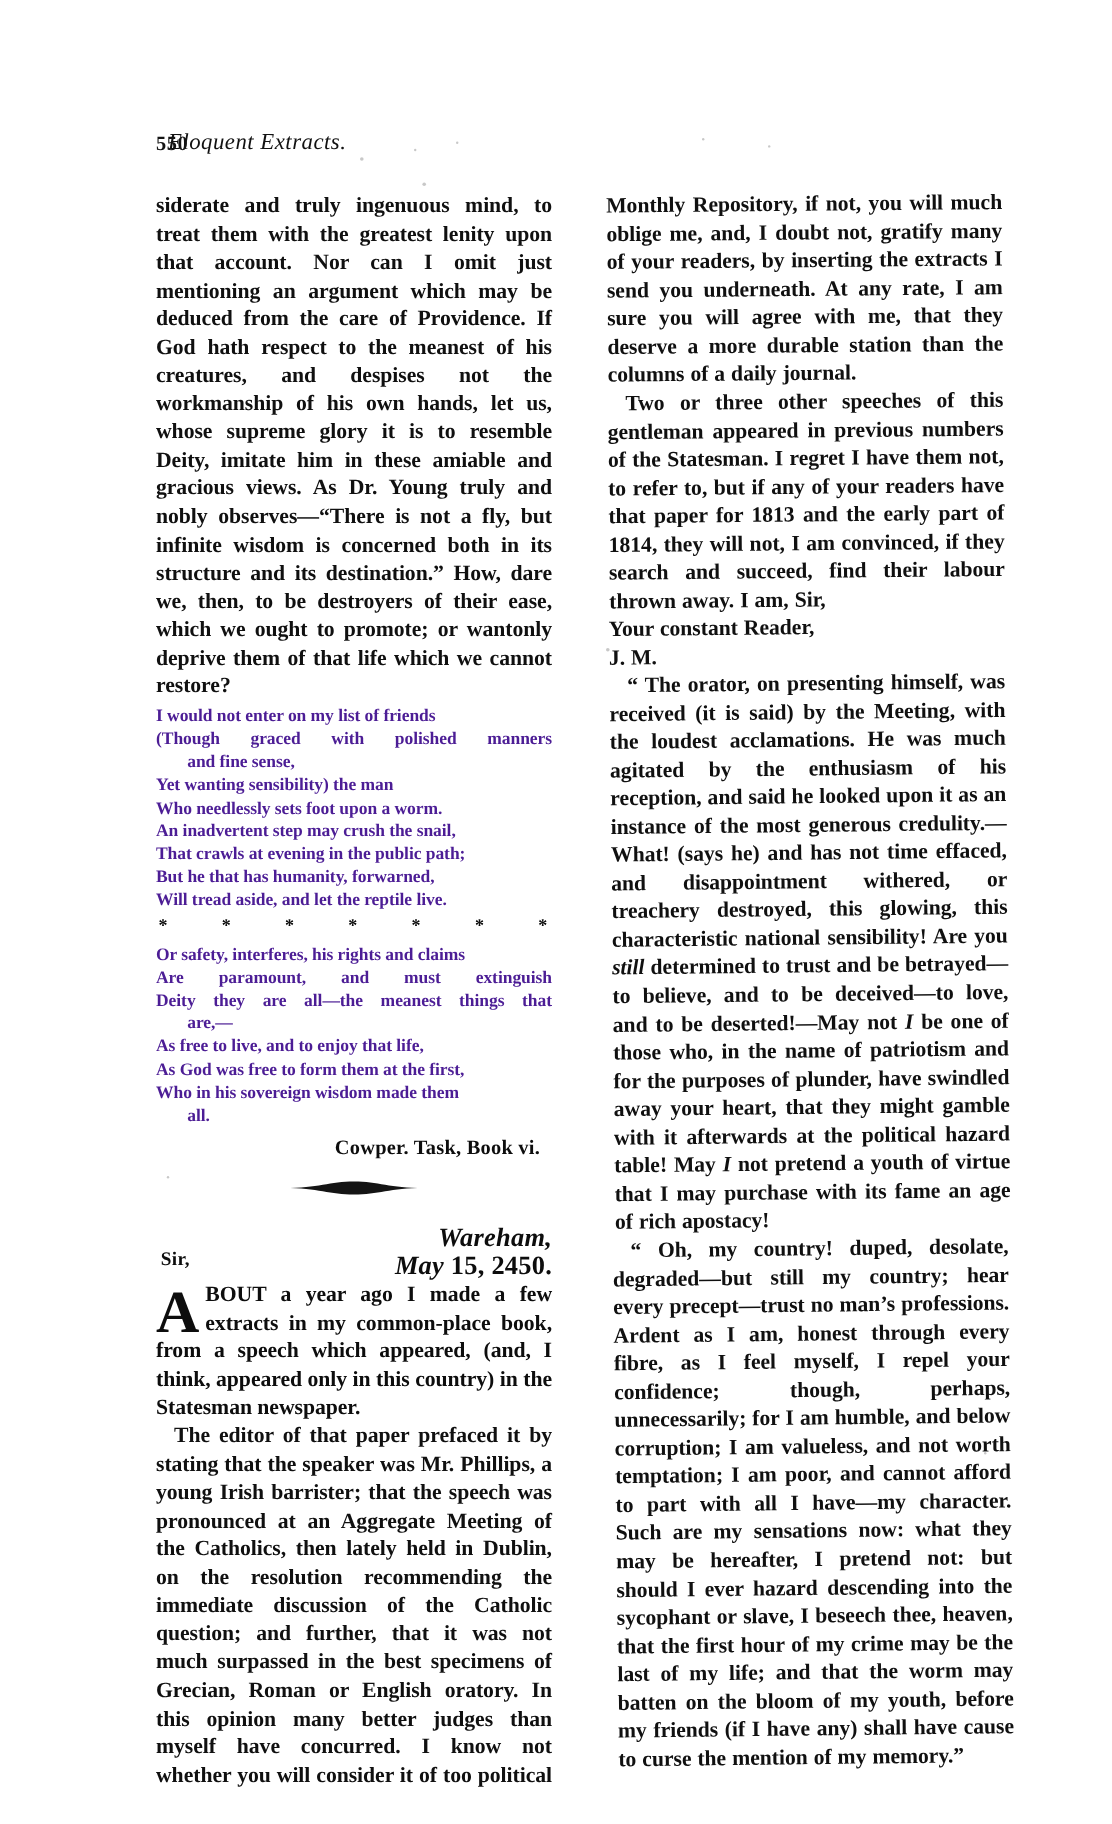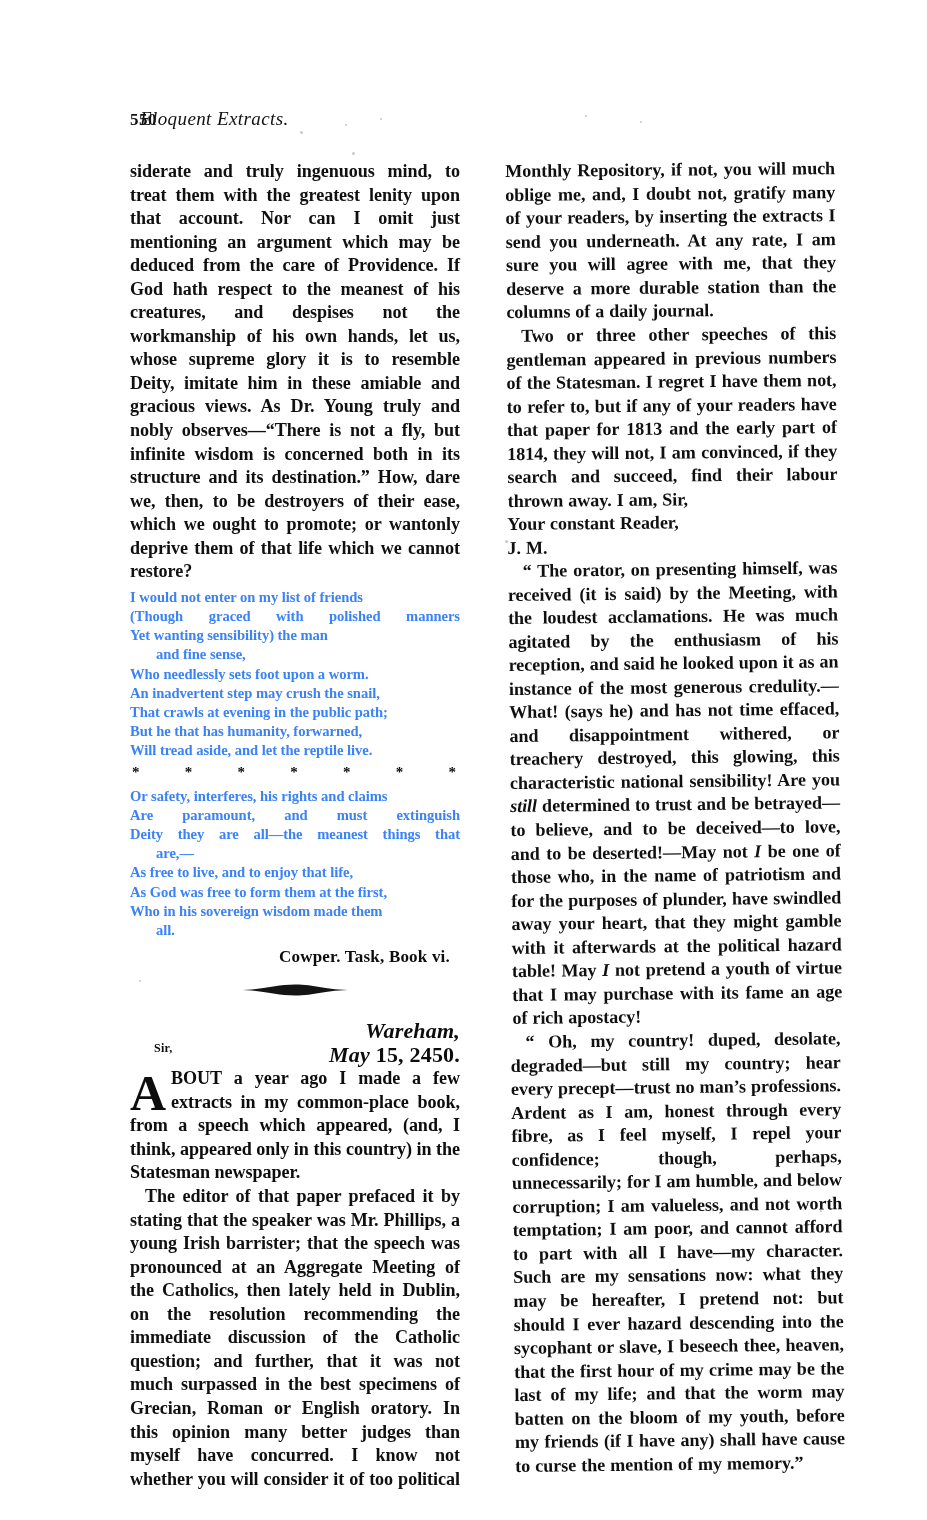--- a/index.html
+++ b/index.html
@@ -81,21 +81,21 @@
     color: #101010;
   }
   .prose p.indent { text-indent: 15px; }
 
   
   .verse {
     margin-top: 4px;
     font-size: 14.6px;
     line-height: 19.2px;
     font-weight: 700;
-    color: #3b82f6;
+    color: #4c1d95;
     letter-spacing: -0.05px;
   }
   .verse .vline { white-space: nowrap; }
   .verse .vline.just {
     white-space: normal;
     text-align: justify;
     text-align-last: justify;
   }
   .verse .vline.hang { padding-left: 26px; }
 
@@ -140,23 +140,23 @@
   }
   .letter-head .dateline { font-style: italic; }
   .letter-head .dateline .roman { font-style: normal; }
 
   .salutation-row {
     position: relative;
     height: 0;
   }
   .salutation {
     position: absolute;
-    left: 24px;
+    left: 4px;
     top: -26px;
-    font-size: 12px;
+    font-size: 16px;
     font-weight: 700;
     letter-spacing: 0.3px;
   }
 
   
   .dropcap-para {
     position: relative;
     font-size: 18.1px;
     line-height: 23.55px;
     font-weight: 700;
@@ -203,22 +203,22 @@
 
     <div class="col col-left">
 
       <div class="prose">
         <p>siderate and truly ingenuous mind, to treat them with the greatest lenity upon that account. Nor can I omit just mentioning an argument which may be deduced from the care of Providence. If God hath respect to the meanest of his creatures, and despises not the workmanship of his own hands, let us, whose supreme glory it is to resemble Deity, imitate him in these amiable and gracious views. As Dr. Young truly and nobly observes—“There is not a fly, but infinite wisdom is concerned both in its structure and its destination.” How, dare we, then, to be destroyers of their ease, which we ought to promote; or wantonly deprive them of that life which we cannot restore?</p>
       </div>
 
       <div class="verse">
         <div class="vline">I would not enter on my list of friends</div>
         <div class="vline just">(Though graced with polished manners</div>
+        <div class="vline hang">and fine sense,</div>
         <div class="vline">Yet wanting sensibility) the man</div>
-        <div class="vline hang">and fine sense,</div>
         <div class="vline">Who needlessly sets foot upon a worm.</div>
         <div class="vline">An inadvertent step may crush the snail,</div>
         <div class="vline">That crawls at evening in the public path;</div>
         <div class="vline">But he that has humanity, forwarned,</div>
         <div class="vline">Will tread aside, and let the reptile live.</div>
       </div>
 
       <div class="starline">
         <span>*</span>
         <span>*</span>

